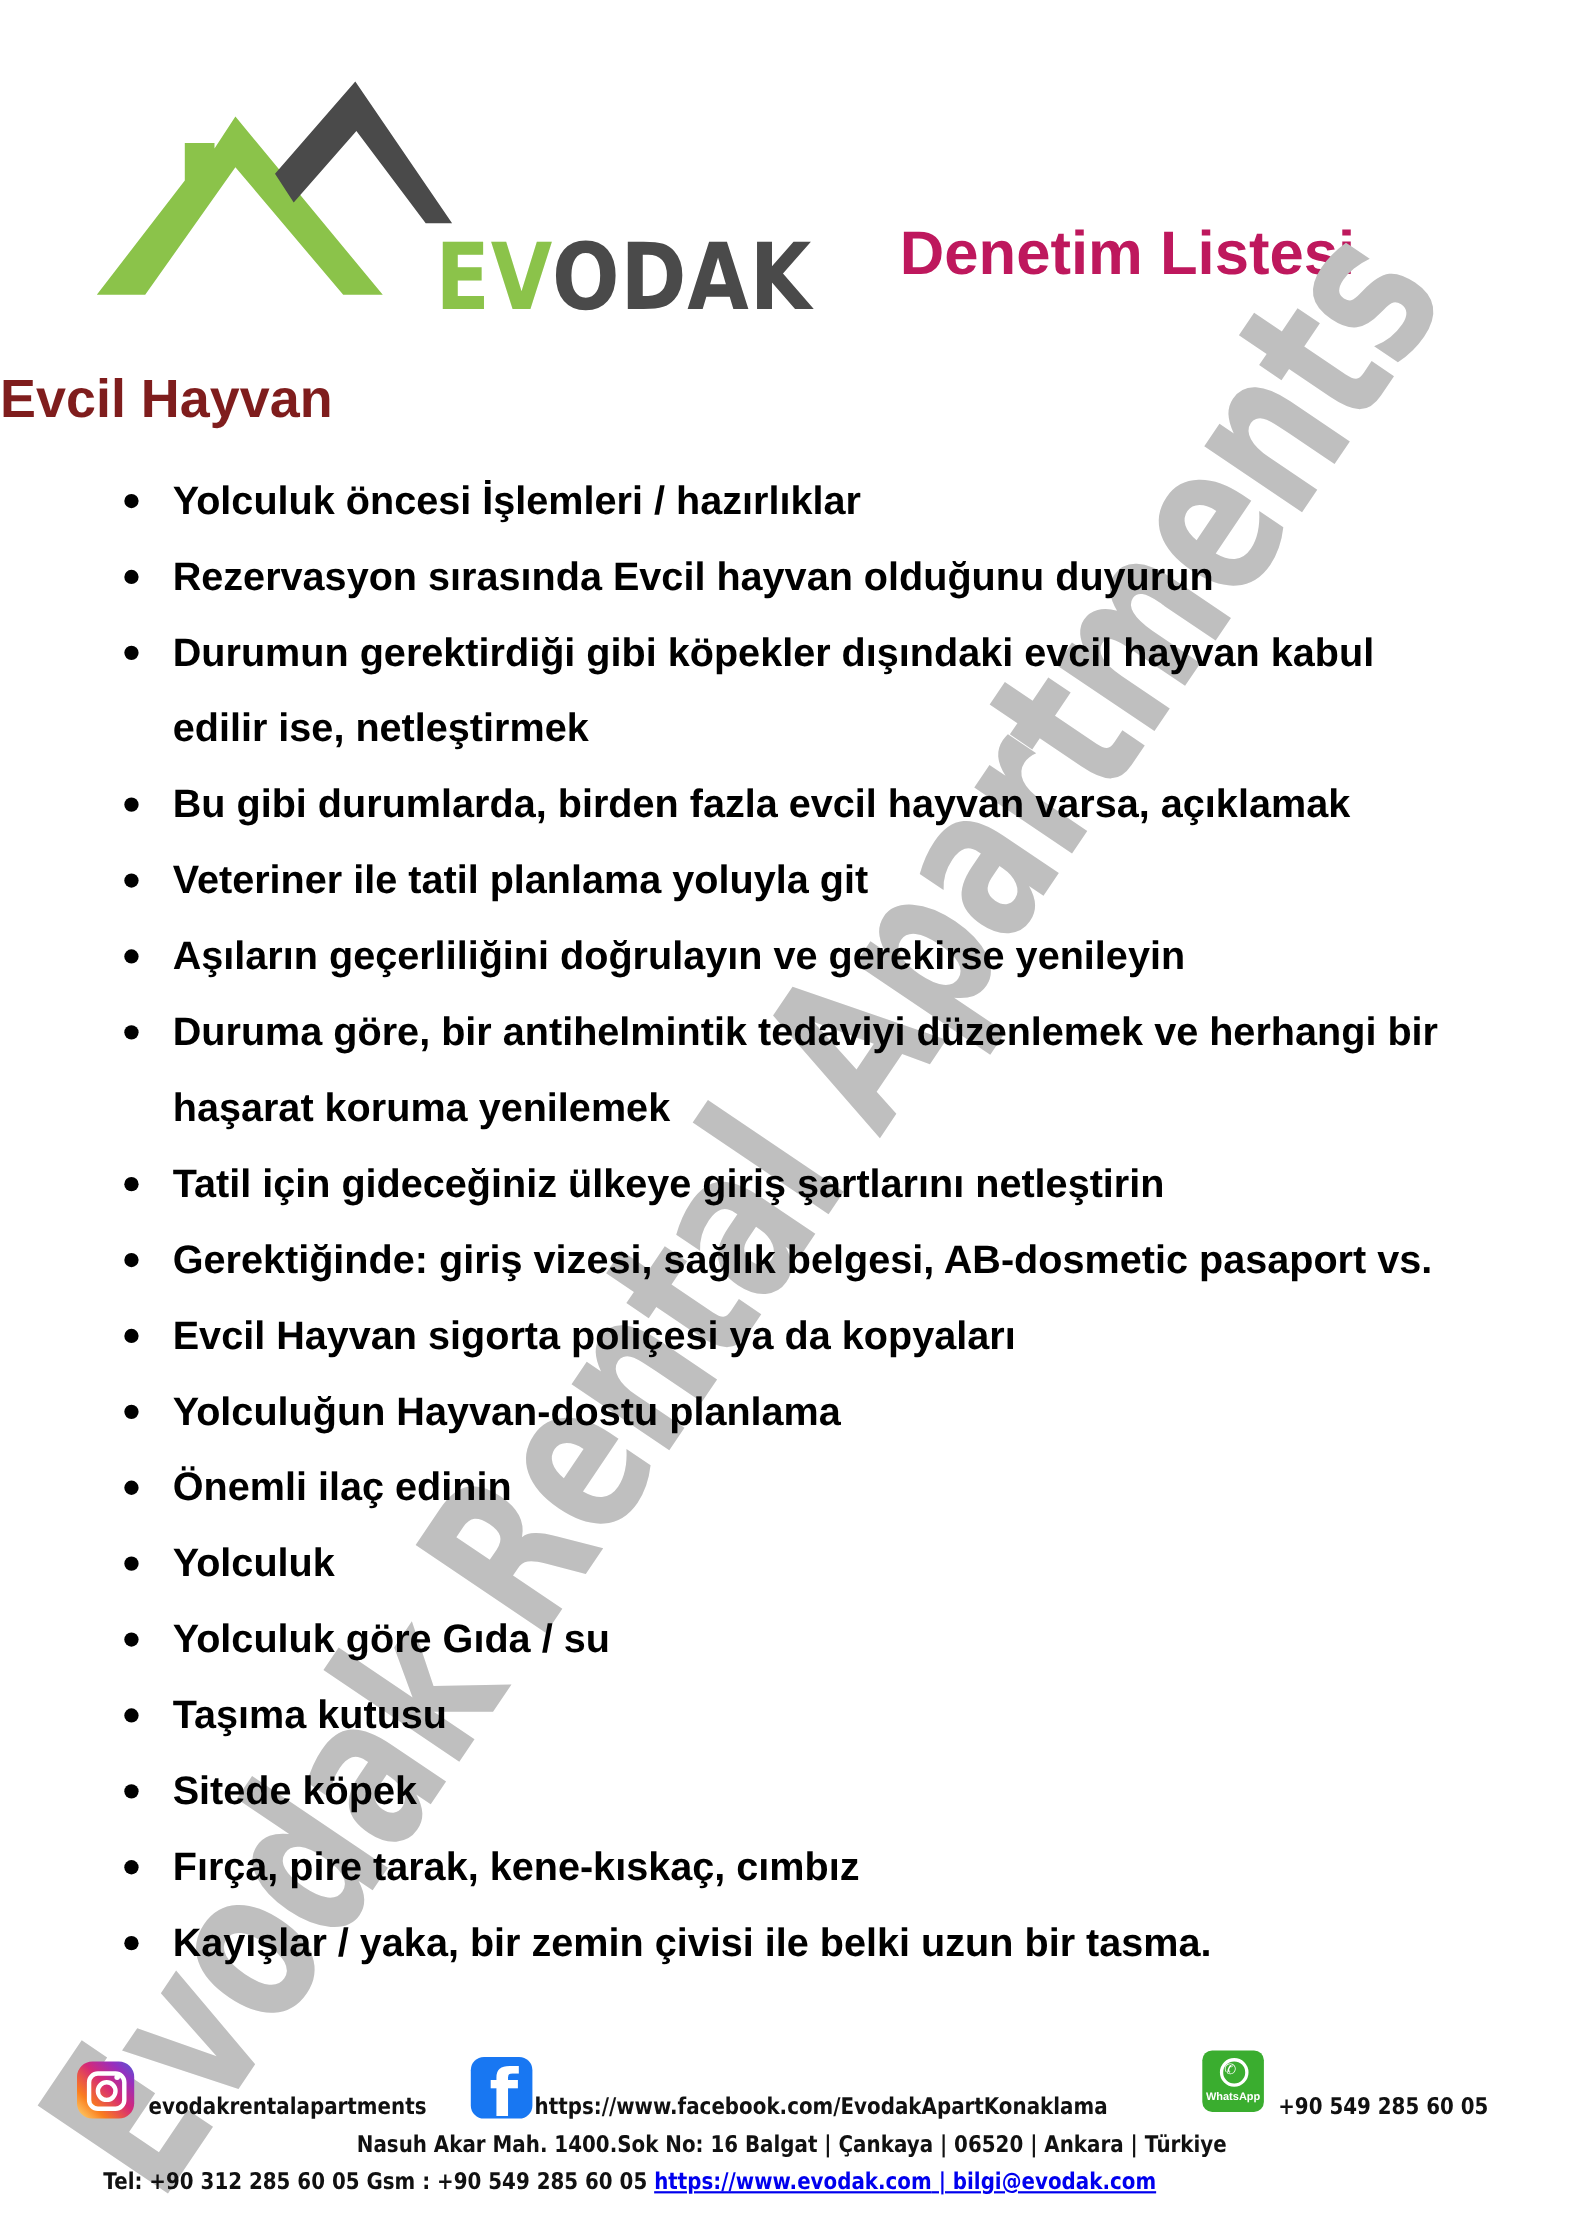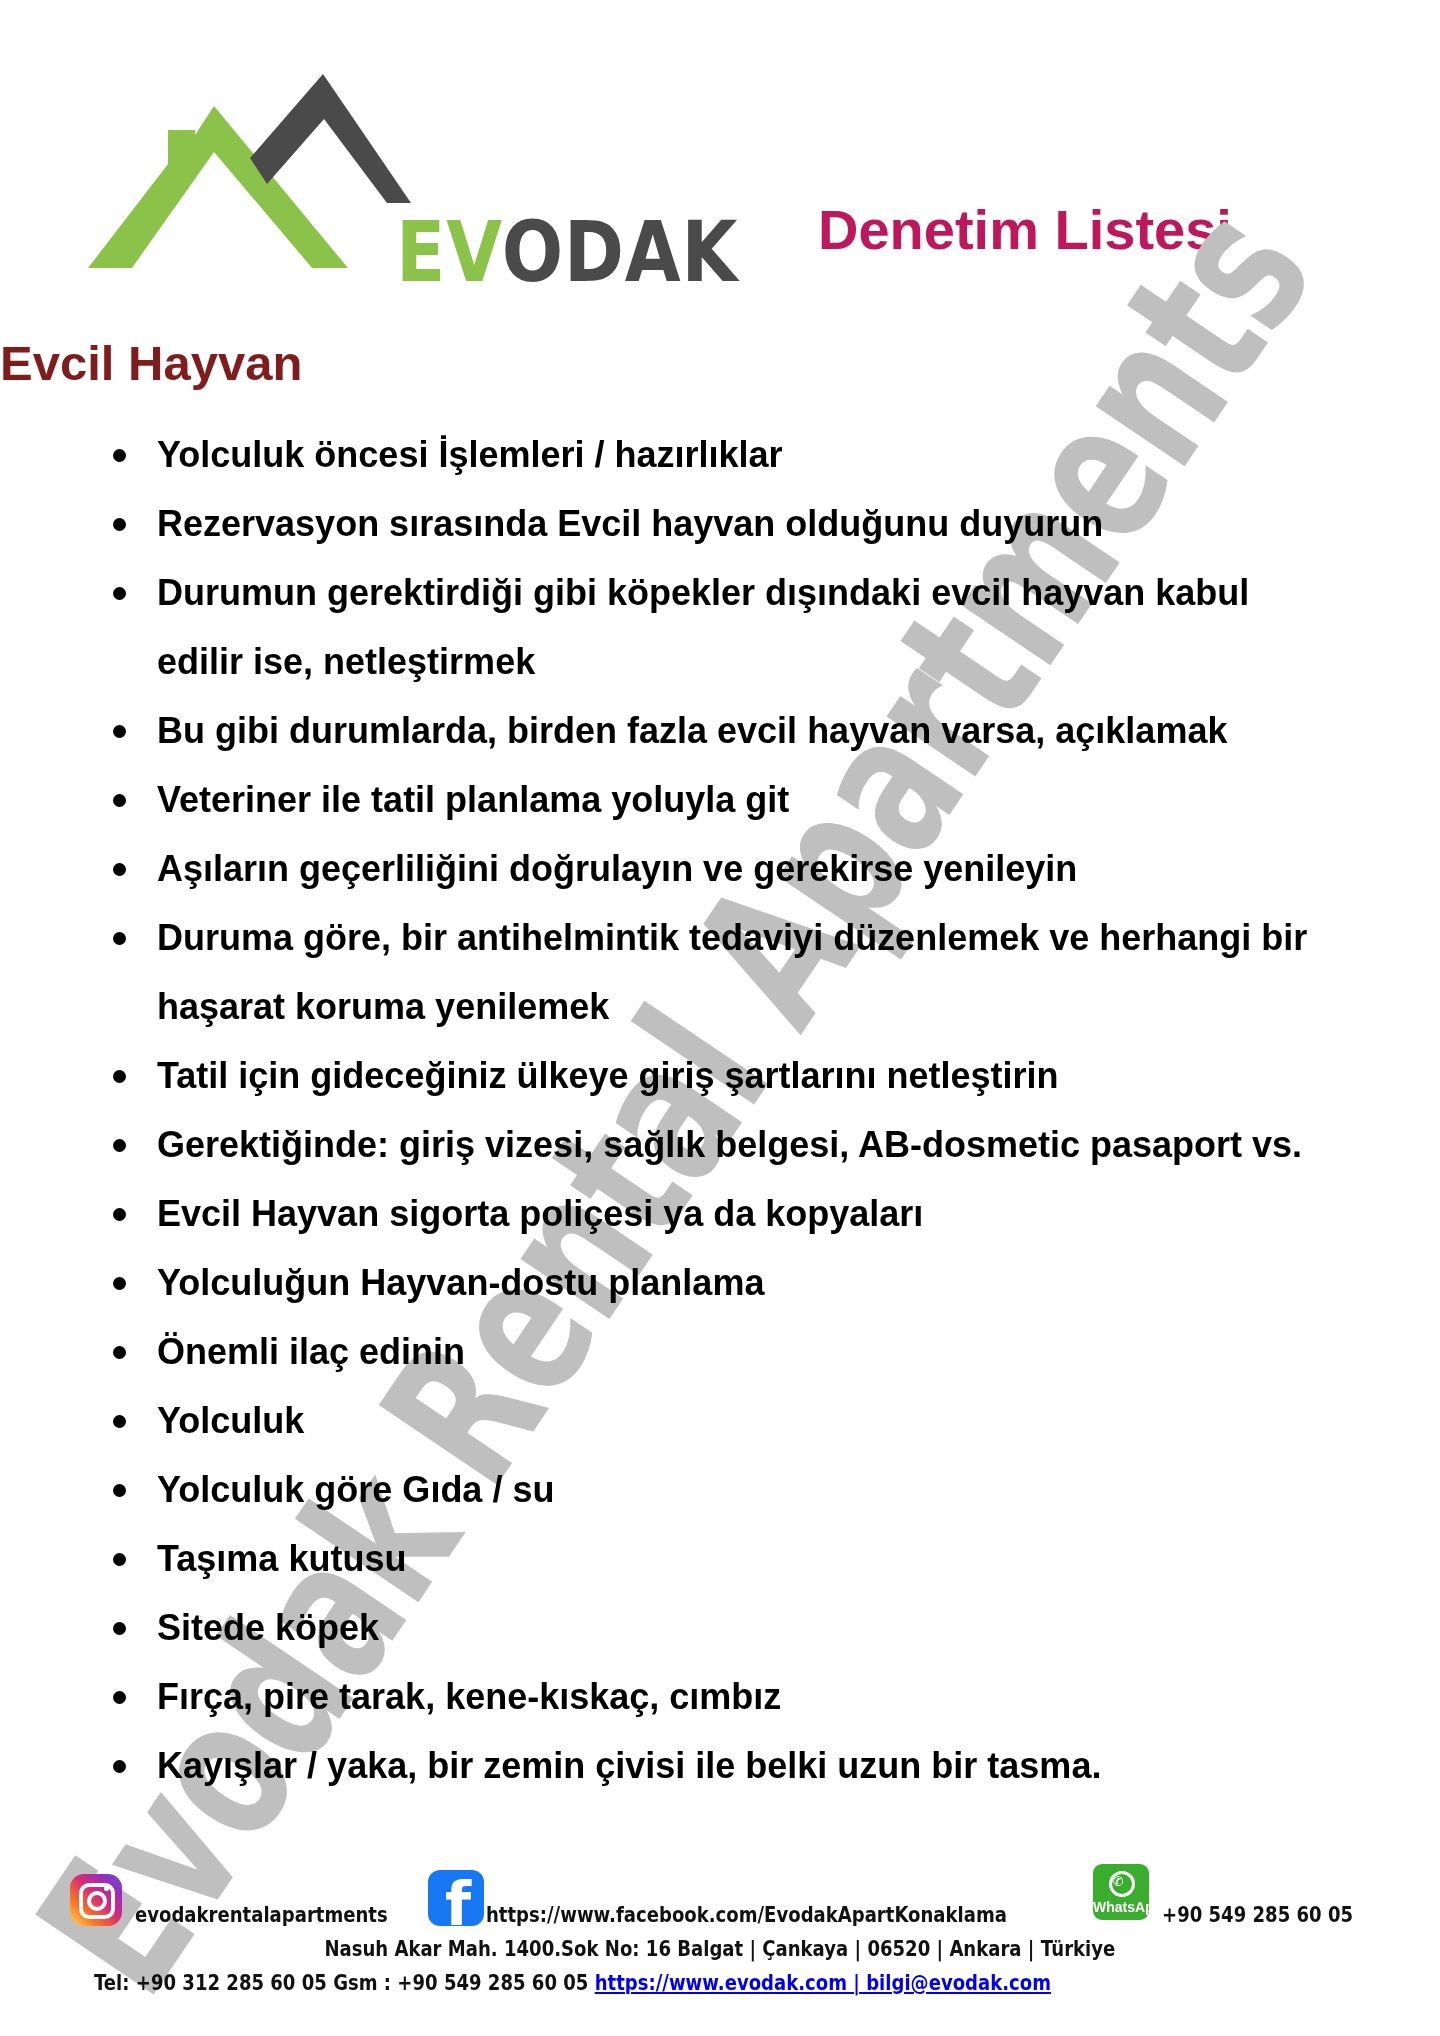--- a/index.html
+++ b/index.html
@@ -201,21 +201,21 @@
     .wa-icon .phone {
       position: absolute;
       left: 20px; top: 10px;
       font-size: 13px; line-height: 16px; color: #ffffff;
       font-family: "DejaVu Sans", sans-serif;
     }
     .wa-icon .label {
       position: absolute;
       left: 0; width: 56px; top: 38px;
       text-align: center;
-      font-size: 14px; line-height: 10px; color: #ffffff;
+      font-size: 10px; line-height: 10px; color: #ffffff;
       font-family: "Liberation Sans", sans-serif;
       font-weight: bold;
     }
     .social-text {
       position: absolute;
       top: 42px;
       font-size: 21px;
       line-height: 26px;
       color: #111111;
       white-space: nowrap;

